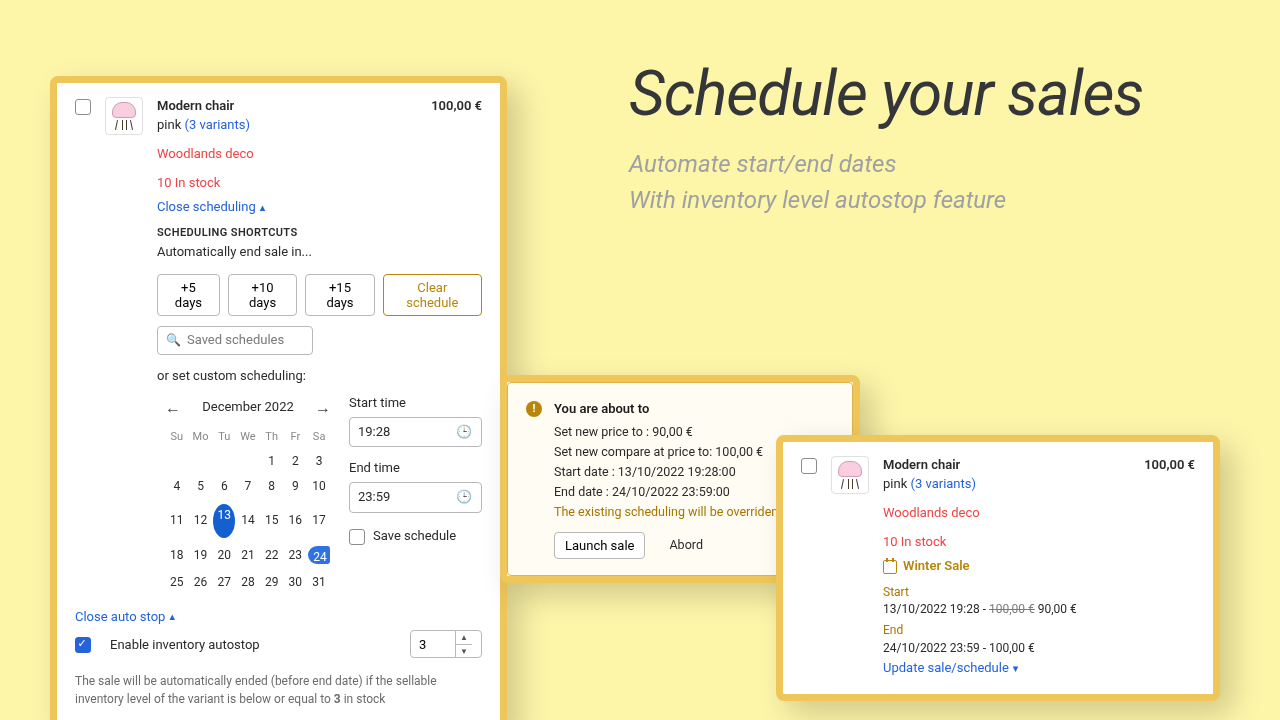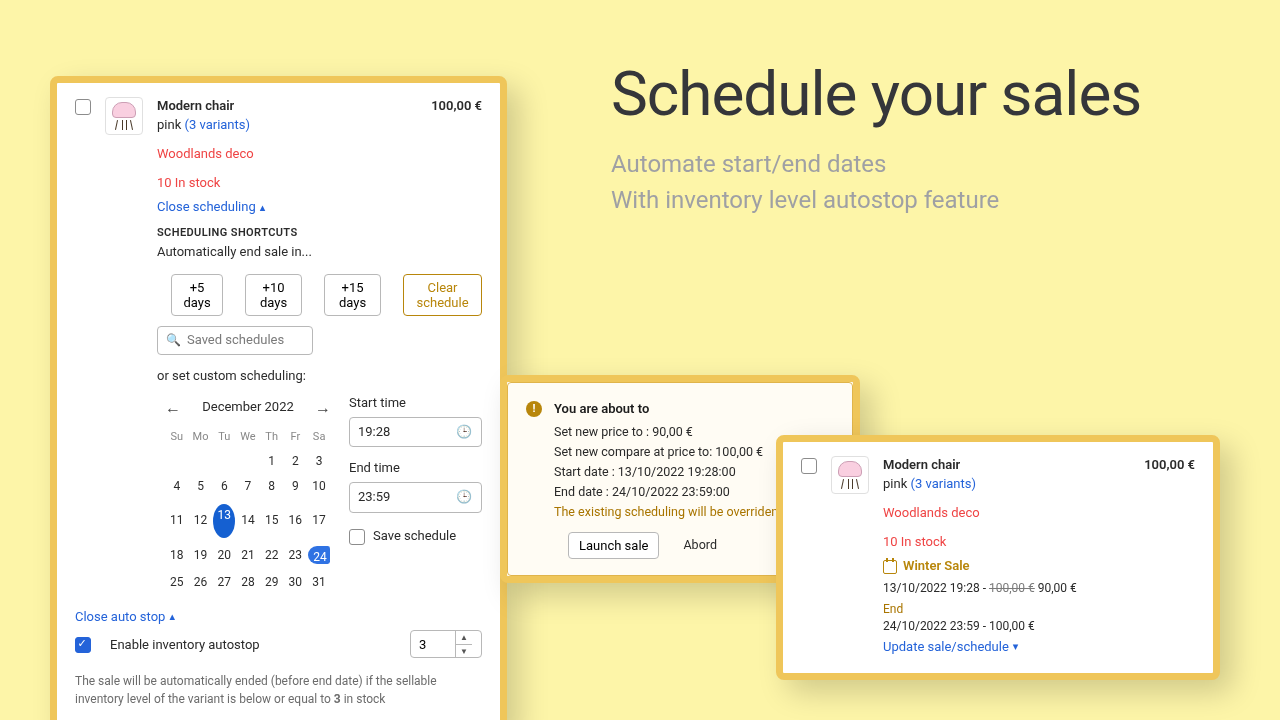--- a/index.html
+++ b/index.html
@@ -4,21 +4,21 @@
 <style>
   * { box-sizing: border-box; margin: 0; padding: 0; }
   body {
     width: 1280px; height: 720px;
     background: #fdf5a8;
     font-family: -apple-system, BlinkMacSystemFont, "Segoe UI", Roboto, Arial, sans-serif;
     position: relative; overflow: hidden;
     color: #1f1f1f;
   }
 
-  .title-block { position:absolute; left:611px; top:60px; width:580px; }
+  .title-block { position:absolute; left:629px; top:60px; width:580px;font-style:italic; }
   .title-h1 { font-size:62px; font-weight:400; color:#35363a; line-height:1.1; letter-spacing:-1px; }
   .title-sub { font-size:24px; color:#9fa0a4; margin-top:18px; line-height:1.5; }
 
   .card {
     background:#fff; border:7px solid #efc65a; border-radius:8px;
     box-shadow: 12px 12px 30px rgba(0,0,0,.18);
     position:absolute; font-size:13px; color:#2a2a2a;
   }
 
   
@@ -45,21 +45,21 @@
   .price-right { font-weight:600; }
 
   .link-blue { color:#2463d9; cursor:pointer; display:inline-flex; align-items:center; gap:4px; font-size:13px; margin-top:6px; }
   .caret-up::after { content:"▴"; font-size:11px; color:#2463d9; }
   .caret-down::after { content:"▾"; font-size:11px; color:#2463d9; }
 
   .small-caps { font-size:11px; letter-spacing:.4px; color:#2b2b2b; font-weight:600; margin-top:8px; }
   .subtext { font-size:13px; color:#2d2d2d; margin-top:2px; }
 
   .btn-row { display:flex; gap:8px; margin-top:12px; }
-  .btn { border:1px solid #b8b8b8; background:#fff; border-radius:4px; padding:5px 10px; font-size:13px; cursor:pointer; font-family:inherit;margin-left:14px; }
+  .btn { border:1px solid #b8b8b8; background:#fff; border-radius:4px; padding:5px 10px; font-size:13px; cursor:pointer; font-family:inherit; }
   .btn-warn { border-color:#b8860b; color:#b8860b; }
 
   .search { display:flex; align-items:center; gap:6px; border:1px solid #b8b8b8; border-radius:4px; padding:4px 8px; width:156px; margin-top:10px; cursor:text; color:#7a7a7a; }
 
   .ortxt { font-size:13px; color:#2d2d2d; margin-top:12px; }
 
   .sched-grid { display:flex; gap:18px; margin-top:8px; margin-left:8px; }
   .cal { width:166px; }
   .cal-head { display:flex; align-items:center; justify-content:space-between; font-weight:400; font-size:13px; padding:2px 0 6px; }
   .cal-arrow { cursor:pointer; font-size:16px; color:#444; }
@@ -309,20 +309,21 @@
         <span>pink</span>
         <span class="variants-link">(3 variants)</span>
       </div>
       <div class="muted">Woodlands deco</div>
       <div class="muted">10 In stock</div>
 
       <div class="sale-tag">
         <span class="cal-icon"></span>
         <span>Winter Sale</span>
       </div>
+      <div class="state-label">Start</div>
       <div class="state-line">
         <span>13/10/2022 19:28 - </span><span class="strike">100,00 €</span><span> 90,00 €</span>
       </div>
       <div class="state-label">End</div>
       <div class="state-line">24/10/2022 23:59 - 100,00 €</div>
       <div class="link-blue caret-down" style="margin-top:2px;">Update sale/schedule</div>
     </div>
   </div>
 </div>
 

